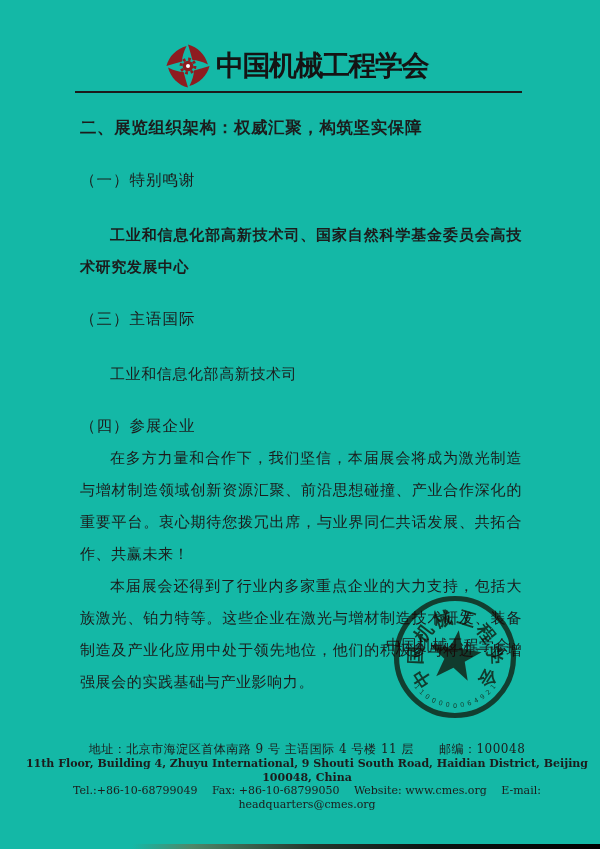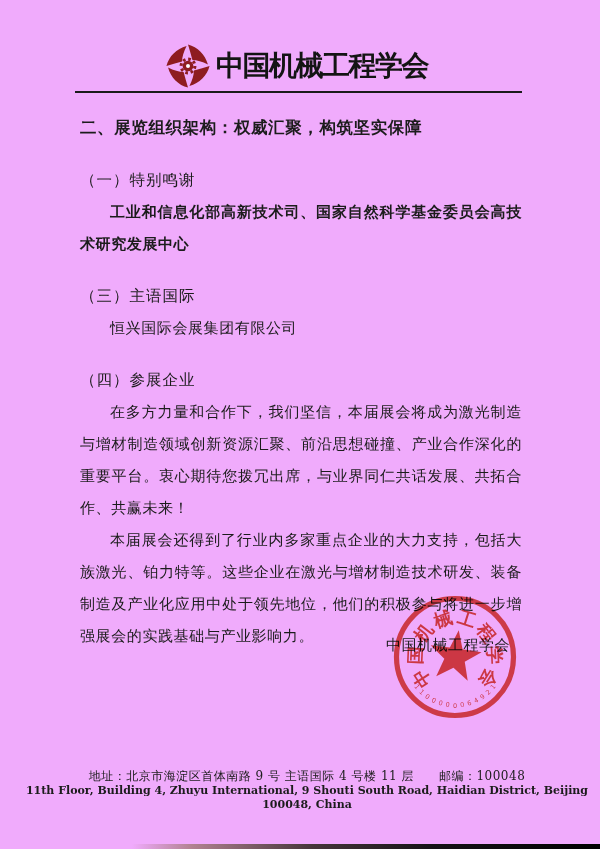--- a/index.html
+++ b/index.html
@@ -1,19 +1,19 @@
 <!DOCTYPE html>
 <html><head>
 <meta charset="utf-8">
 <style>
   * { margin:0; padding:0; box-sizing:border-box; }
   html,body { background:#e9e9e9; }
   .page {
     position:relative; width:600px; height:849px; margin:0 auto;
-    background:#f0abfc; overflow:hidden;
+    background:#14b8a6; overflow:hidden;
     font-family:"DejaVu Serif","Liberation Serif",serif;
     color:#1c1c1c;
   }
 
   
   .letterhead { position:absolute; left:0; top:0; width:100%; }
   .brand { position:absolute; left:165px; top:42px; display:flex; align-items:center; }
   .logo-svg { width:46px; height:48px; margin-right:5px; flex:0 0 auto; }
   .brand-text { display:flex; flex-direction:column; }
   .org-cn {
@@ -25,21 +25,21 @@
     font-family:"Liberation Sans","DejaVu Sans",sans-serif;
     font-size:9.4px; font-weight:bold; letter-spacing:0.1px;
     color:#141414; line-height:11px; white-space:nowrap;
   }
   .letterhead-rule { position:absolute; left:75px; top:91px; width:447px; height:2px; background:#1b1b1b; }
 
   
   .content { position:absolute; left:80px; top:112px; width:442px; font-size:15px; line-height:32px; }
   .section-heading { font-size:16.5px; font-weight:bold; letter-spacing:0.6px; line-height:32px; }
   .sub-label { letter-spacing:1px; line-height:32px; font-size:15.5px;margin-top:20px; }
-  .sub-content { text-indent:2em; text-align:justify; letter-spacing:0.6px; }
+  .sub-content { text-indent:2em; text-align:justify; letter-spacing:0.6px;margin-top:23px; }
   .sub-content.bold { font-weight:bold; }
   .para { text-indent:2em; text-align:justify; letter-spacing:0.6px; }
 
   
   .sig-org  { position:absolute; left:368px; top:636px; width:160px; text-align:center;
               font-size:15px; letter-spacing:0.5px; }
   .sig-date { position:absolute; left:387px; top:663px; width:160px; text-align:center;
               font-size:15px; letter-spacing:1px; }
   .seal-svg { position:absolute; left:385px; top:587px; width:140px; height:140px;
               mix-blend-mode:multiply; opacity:0.92; }
@@ -85,21 +85,21 @@
   </div>
 
   <div class="content">
     <div class="section-heading">二、展览组织架构：权威汇聚，构筑坚实保障</div>
 
     <div class="sub-label">（一）特别鸣谢</div>
     <div class="sub-content bold">工业和信息化部高新技术司、国家自然科学基金委员会高技术研究发展中心</div>
 
 
     <div class="sub-label">（三）主语国际</div>
-    <div class="sub-content">恒兴国际会展集团有限公司</div>
+    <div class="sub-content">工业和信息化部高新技术司</div>
 
     <div class="sub-label">（四）参展企业</div>
 
     <div class="para">在多方力量和合作下，我们坚信，本届展会将成为激光制造与增材制造领域创新资源汇聚、前沿思想碰撞、产业合作深化的重要平台。衷心期待您拨冗出席，与业界同仁共话发展、共拓合作、共赢未来！</div>
     <div class="para">本届展会还得到了行业内多家重点企业的大力支持，包括大族激光、铂力特等。这些企业在激光与增材制造技术研发、装备制造及产业化应用中处于领先地位，他们的积极参与将进一步增强展会的实践基础与产业影响力。</div>
   </div>
 
   <div class="sig-org">中国机械工程学会</div>
 
   <svg class="seal-svg" viewBox="0 0 140 140">
@@ -124,16 +124,17 @@
       <text x="70" y="118.5" text-anchor="middle" dominant-baseline="central" font-size="6.5" fill="#d4392a" opacity="0.9" font-family="&quot;DejaVu Sans&quot;,sans-serif" transform="rotate(-17.33333333333333 70 70)">6</text>
       <text x="70" y="118.5" text-anchor="middle" dominant-baseline="central" font-size="6.5" fill="#d4392a" opacity="0.9" font-family="&quot;DejaVu Sans&quot;,sans-serif" transform="rotate(-26 70 70)">4</text>
       <text x="70" y="118.5" text-anchor="middle" dominant-baseline="central" font-size="6.5" fill="#d4392a" opacity="0.9" font-family="&quot;DejaVu Sans&quot;,sans-serif" transform="rotate(-34.66666666666666 70 70)">9</text>
       <text x="70" y="118.5" text-anchor="middle" dominant-baseline="central" font-size="6.5" fill="#d4392a" opacity="0.9" font-family="&quot;DejaVu Sans&quot;,sans-serif" transform="rotate(-43.33333333333333 70 70)">2</text>
       <text x="70" y="118.5" text-anchor="middle" dominant-baseline="central" font-size="6.5" fill="#d4392a" opacity="0.9" font-family="&quot;DejaVu Sans&quot;,sans-serif" transform="rotate(-52 70 70)">1</text>
     </svg>
 
   <div class="footer">
     <div class="footer-cn">地址：北京市海淀区首体南路 9 号 主语国际 4 号楼 11 层　　邮编：100048</div>
     <div class="footer-en">11th Floor, Building 4, Zhuyu International, 9 Shouti South Road, Haidian District, Beijing 100048, China</div>
+    <div class="footer-contact">Tel.:+86-10-68799049　 Fax: +86-10-68799050　 Website: www.cmes.org　 E-mail: headquarters@cmes.org</div>
   </div>
 
   <div class="scan-bottom-edge"></div>
 </div>
 
 </body></html>

